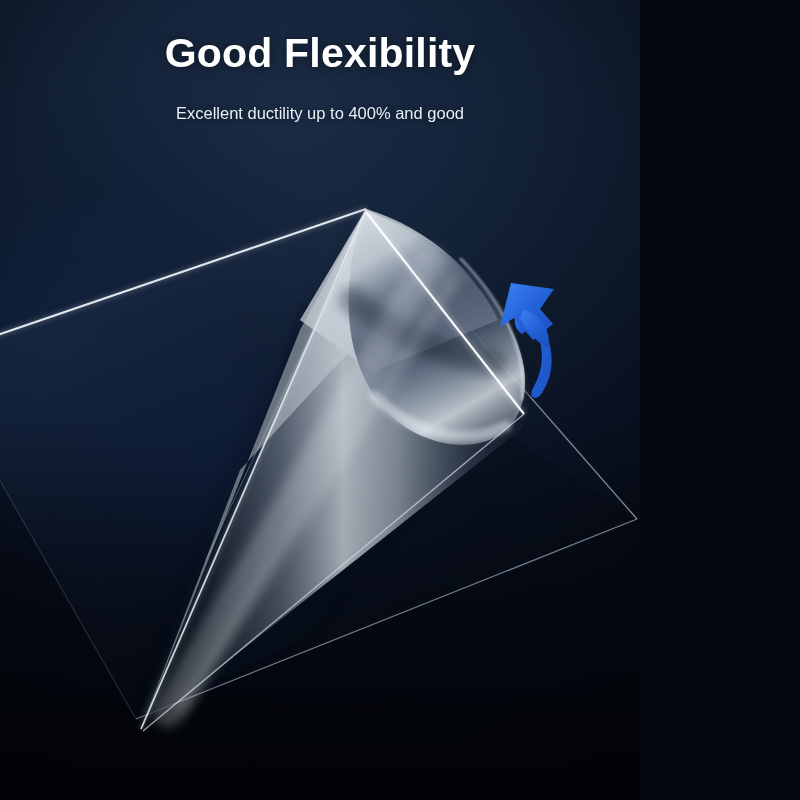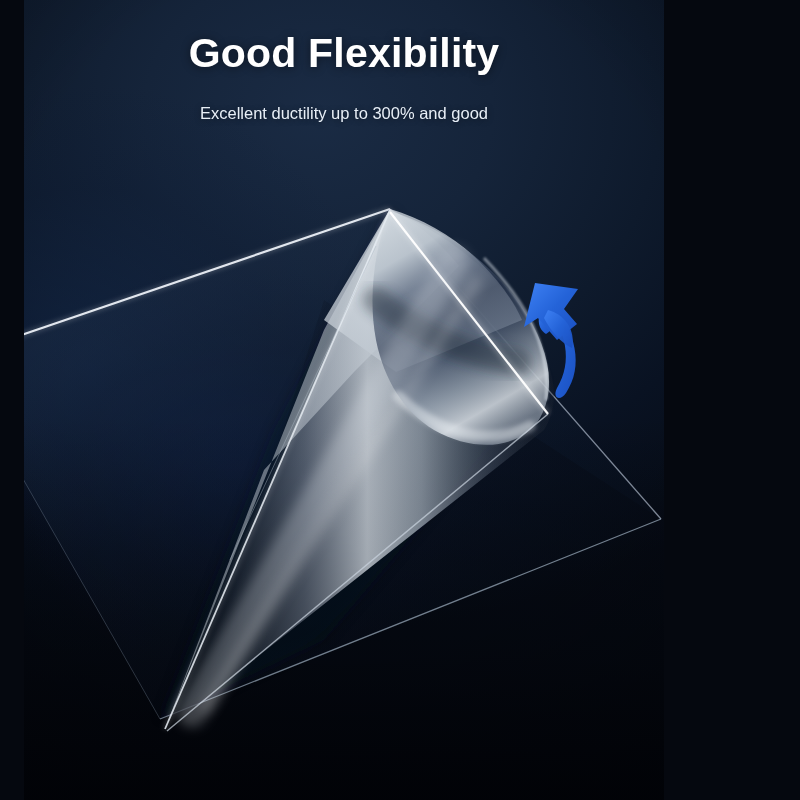--- a/index.html
+++ b/index.html
@@ -11,21 +11,20 @@
     background: #05080f;
     font-family: "Liberation Sans", sans-serif;
   }
 
   #stage {
     position: relative;
     width: 640px;
     height: 800px;
     overflow: hidden;
     background: #ec4899;
-    margin-left: 24px;
   }
 
   
   .bg-base {
     position: absolute;
     inset: 0;
     background:
       radial-gradient(ellipse 620px 520px at 46% 14%, #1a2b44 0%, #15243a 28%, #0e1a2c 55%, #091222 75%, #060b15 100%);
   }
   .bg-glow-left {
@@ -282,16 +281,16 @@
                C 538 344, 526 330, 520 318 Z" fill="url(#gArrow)" opacity="0.95"></path>
     </g>
 
   </svg>
 
   <div class="bg-vignette"></div>
   <div class="bg-bottom-dark"></div>
 
   <div class="headline">Good Flexibility</div>
   <div class="subhead">
-    <div>Excellent ductility up to 300% and good</div>
+    <div>Excellent ductility up to 400% and good</div>
   </div>
 
 </div>
 
 </body></html>

